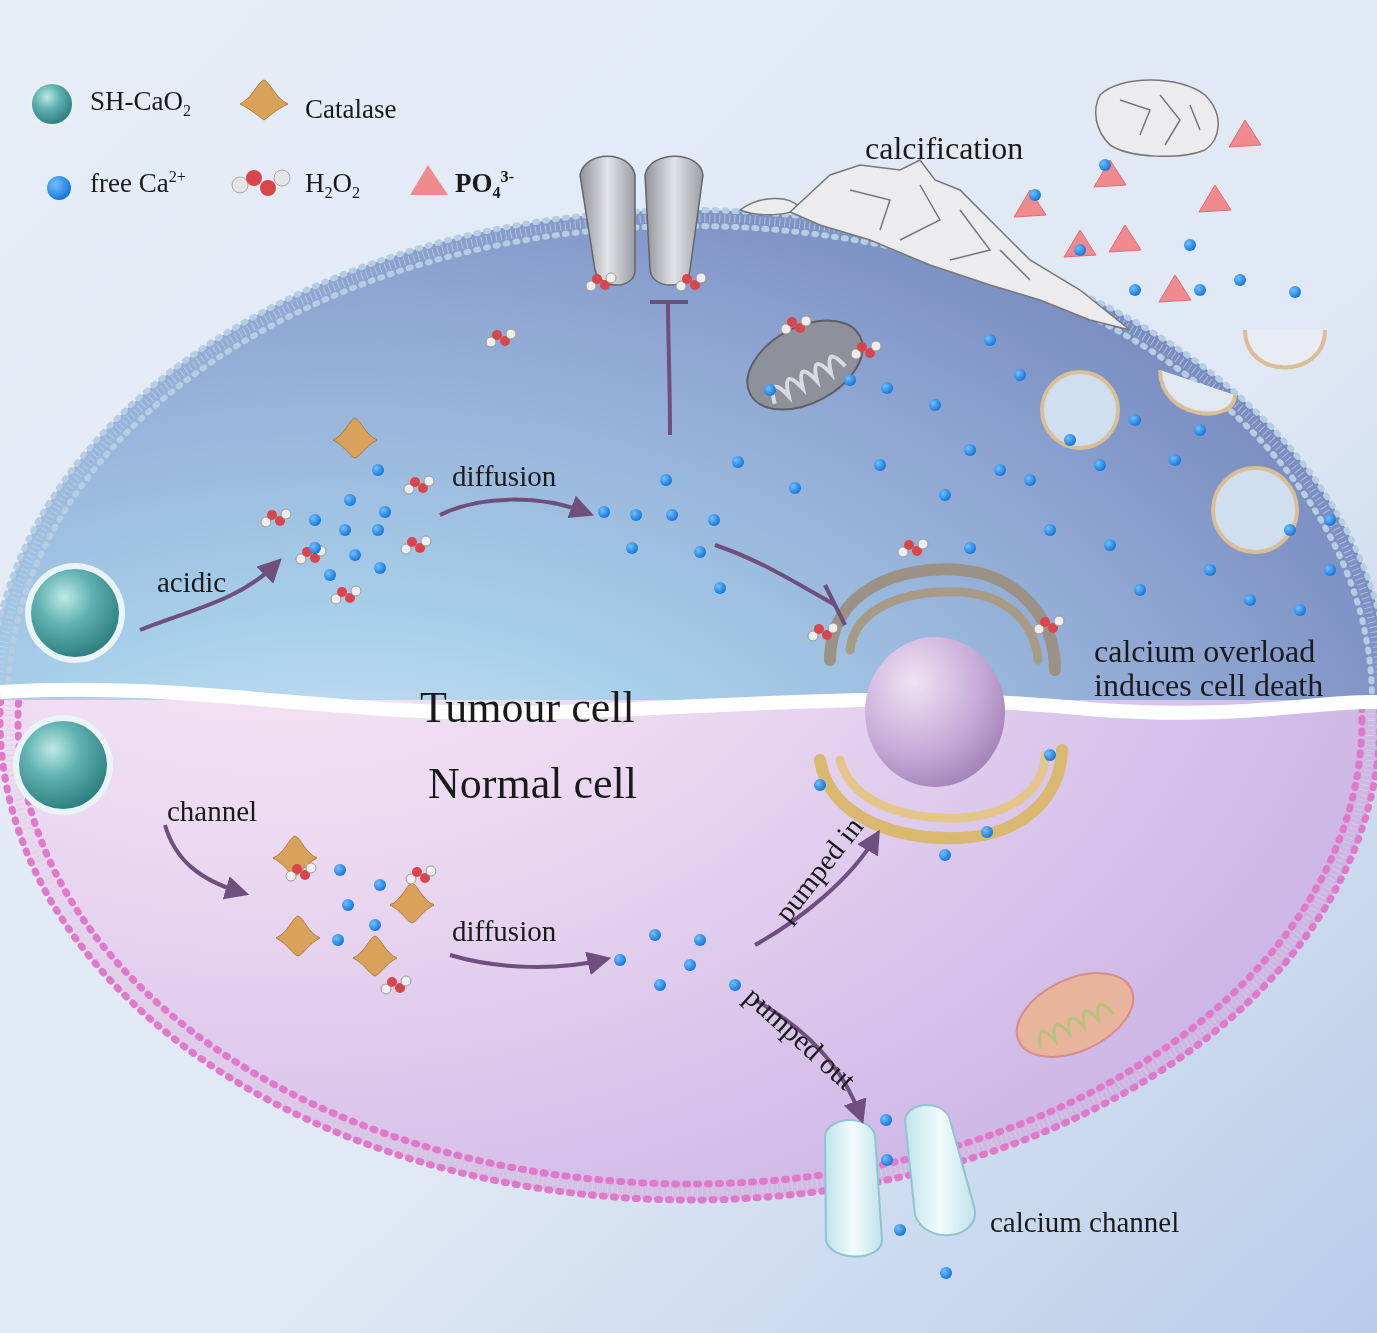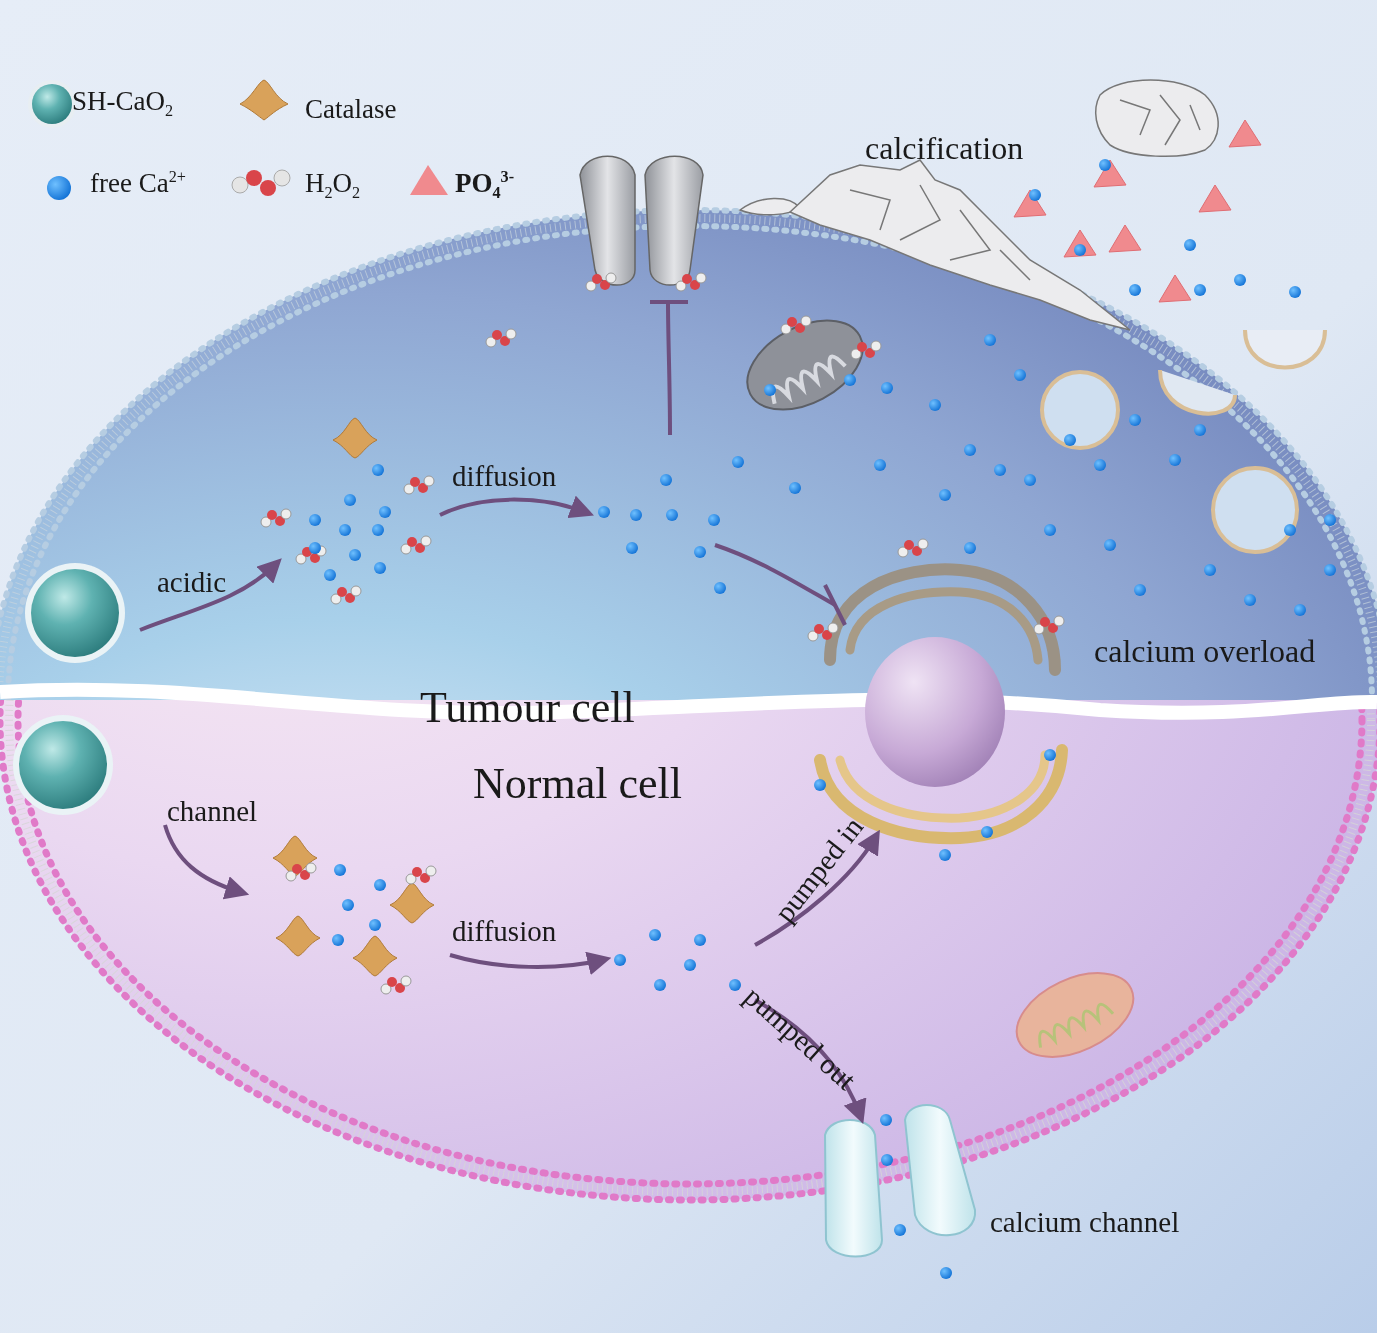--- a/index.html
+++ b/index.html
@@ -356,32 +356,33 @@
       <g>
         <circle cx="240" cy="185" r="8" fill="#e5e5e5" stroke="#aaa"></circle>
         <circle cx="254" cy="178" r="8" fill="#d9454a"></circle>
         <circle cx="268" cy="188" r="8" fill="#d9454a"></circle>
         <circle cx="282" cy="178" r="8" fill="#e5e5e5" stroke="#aaa"></circle>
       </g>
       <path d="M428,165 L448,195 L410,195z" fill="#f08a8e"></path>
     </g>
   </svg>
 
-  <div class="lbl legend-text" style="left:72px;top:86px;"><span>SH-CaO</span><sub>2</sub></div>
+  <div class="lbl legend-text" style="left:90px;top:86px;"><span>SH-CaO</span><sub>2</sub></div>
   <div class="lbl legend-text" style="left:305px;top:94px;">Catalase</div>
   <div class="lbl legend-text" style="left:90px;top:168px;"><span>free Ca</span><sup>2+</sup></div>
   <div class="lbl legend-text" style="left:305px;top:168px;text-align:center;"><span>H</span><sub>2</sub><span>O</span><sub>2</sub></div>
   <div class="lbl legend-text" style="left:455px;top:168px;font-weight:bold;"><span>PO</span><sub>4</sub><sup>3-</sup></div>
 
   <div class="lbl med" style="left:865px;top:130px;">calcification</div>
   <div class="lbl big" style="left:420px;top:636px;margin-top:46px;">Tumour cell</div>
-  <div class="lbl big" style="left:428px;top:758px;margin-left:45px;">Normal cell</div>
+  <div class="lbl big" style="left:428px;top:758px;">Normal cell</div>
   <div class="lbl sm" style="left:157px;top:566px;">acidic</div>
   <div class="lbl sm" style="left:167px;top:795px;">channel</div>
   <div class="lbl sm" style="left:452px;top:460px;">diffusion</div>
   <div class="lbl sm" style="left:452px;top:915px;">diffusion</div>
   <div class="lbl sm" style="left:768px;top:908px;transform:rotate(-52deg);transform-origin:left top;">pumped in</div>
   <div class="lbl sm" style="left:760px;top:980px;transform:rotate(42deg);transform-origin:left top;">pumped out</div>
   <div class="lbl med" style="left:1094px;top:634px;line-height:34px;">
     <div>calcium overload</div>
+    <div>induces cell death</div>
   </div>
   <div class="lbl sm" style="left:990px;top:1206px;">calcium channel</div>
 </div>
 
 </body></html>

